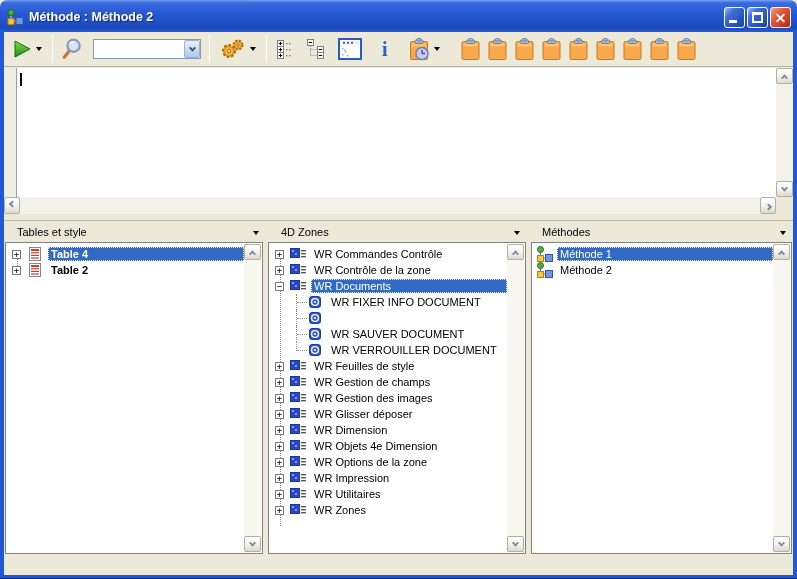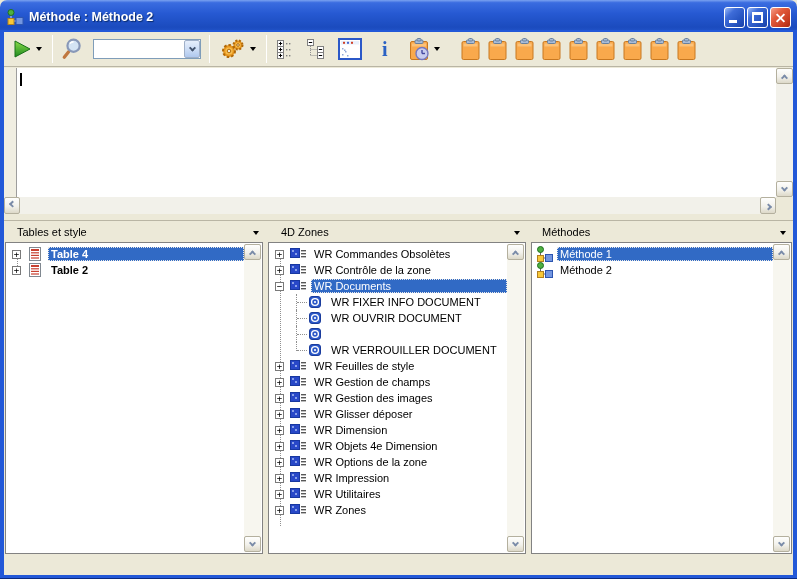--- a/index.html
+++ b/index.html
@@ -421,21 +421,21 @@
             <span class="ticn">
               <svg width="17" height="16" viewBox="0 0 17 16">
                 <rect x="0.5" y="2.5" width="9" height="9" fill="#2848C8" stroke="#1838A0"></rect>
                 <rect x="2" y="4" width="2" height="2" fill="#88A0E8"></rect>
                 <rect x="5" y="7" width="2" height="2" fill="#88A0E8"></rect>
                 <rect x="11" y="4" width="5" height="1.4" fill="#585858"></rect>
                 <rect x="11" y="7" width="5" height="1.4" fill="#585858"></rect>
                 <rect x="11" y="10" width="5" height="1.4" fill="#585858"></rect>
               </svg>
             </span>
-            <span class="tlabel">WR Commandes Obsolètes</span>
+            <span class="tlabel">WR Commandes Contrôle</span>
           </div>
           <div class="trow">
             <span class="gut">
               <span class="expander">+</span>
             </span>
             <span class="ticn">
               <svg width="17" height="16" viewBox="0 0 17 16">
                 <rect x="0.5" y="2.5" width="9" height="9" fill="#2848C8" stroke="#1838A0"></rect>
                 <rect x="2" y="4" width="2" height="2" fill="#88A0E8"></rect>
                 <rect x="5" y="7" width="2" height="2" fill="#88A0E8"></rect>
@@ -475,31 +475,31 @@
           </div>
           <div class="trow">
             <span class="lbranch"></span>
             <span class="ticn">
               <svg width="16" height="16" viewBox="0 0 16 16">
                 <rect x="2.5" y="2.5" width="11" height="11" rx="2.5" fill="#2B58C8" stroke="#1A3C9C"></rect>
                 <circle cx="8" cy="8" r="3.4" fill="none" stroke="#fff" stroke-width="1.4"></circle>
                 <circle cx="8" cy="8" r="1.1" fill="#fff"></circle>
               </svg>
             </span>
-            <span class="tlabel">WR OUVRIR DOCUMENT</span>
           </div>
           <div class="trow">
             <span class="lbranch"></span>
             <span class="ticn">
               <svg width="16" height="16" viewBox="0 0 16 16">
                 <rect x="2.5" y="2.5" width="11" height="11" rx="2.5" fill="#2B58C8" stroke="#1A3C9C"></rect>
                 <circle cx="8" cy="8" r="3.4" fill="none" stroke="#fff" stroke-width="1.4"></circle>
                 <circle cx="8" cy="8" r="1.1" fill="#fff"></circle>
               </svg>
             </span>
+            <span class="tlabel">WR SAUVER DOCUMENT</span>
           </div>
           <div class="trow">
             <span class="lbranch last"></span>
             <span class="ticn">
               <svg width="16" height="16" viewBox="0 0 16 16">
                 <rect x="2.5" y="2.5" width="11" height="11" rx="2.5" fill="#2B58C8" stroke="#1A3C9C"></rect>
                 <circle cx="8" cy="8" r="3.4" fill="none" stroke="#fff" stroke-width="1.4"></circle>
                 <circle cx="8" cy="8" r="1.1" fill="#fff"></circle>
               </svg>
             </span>

